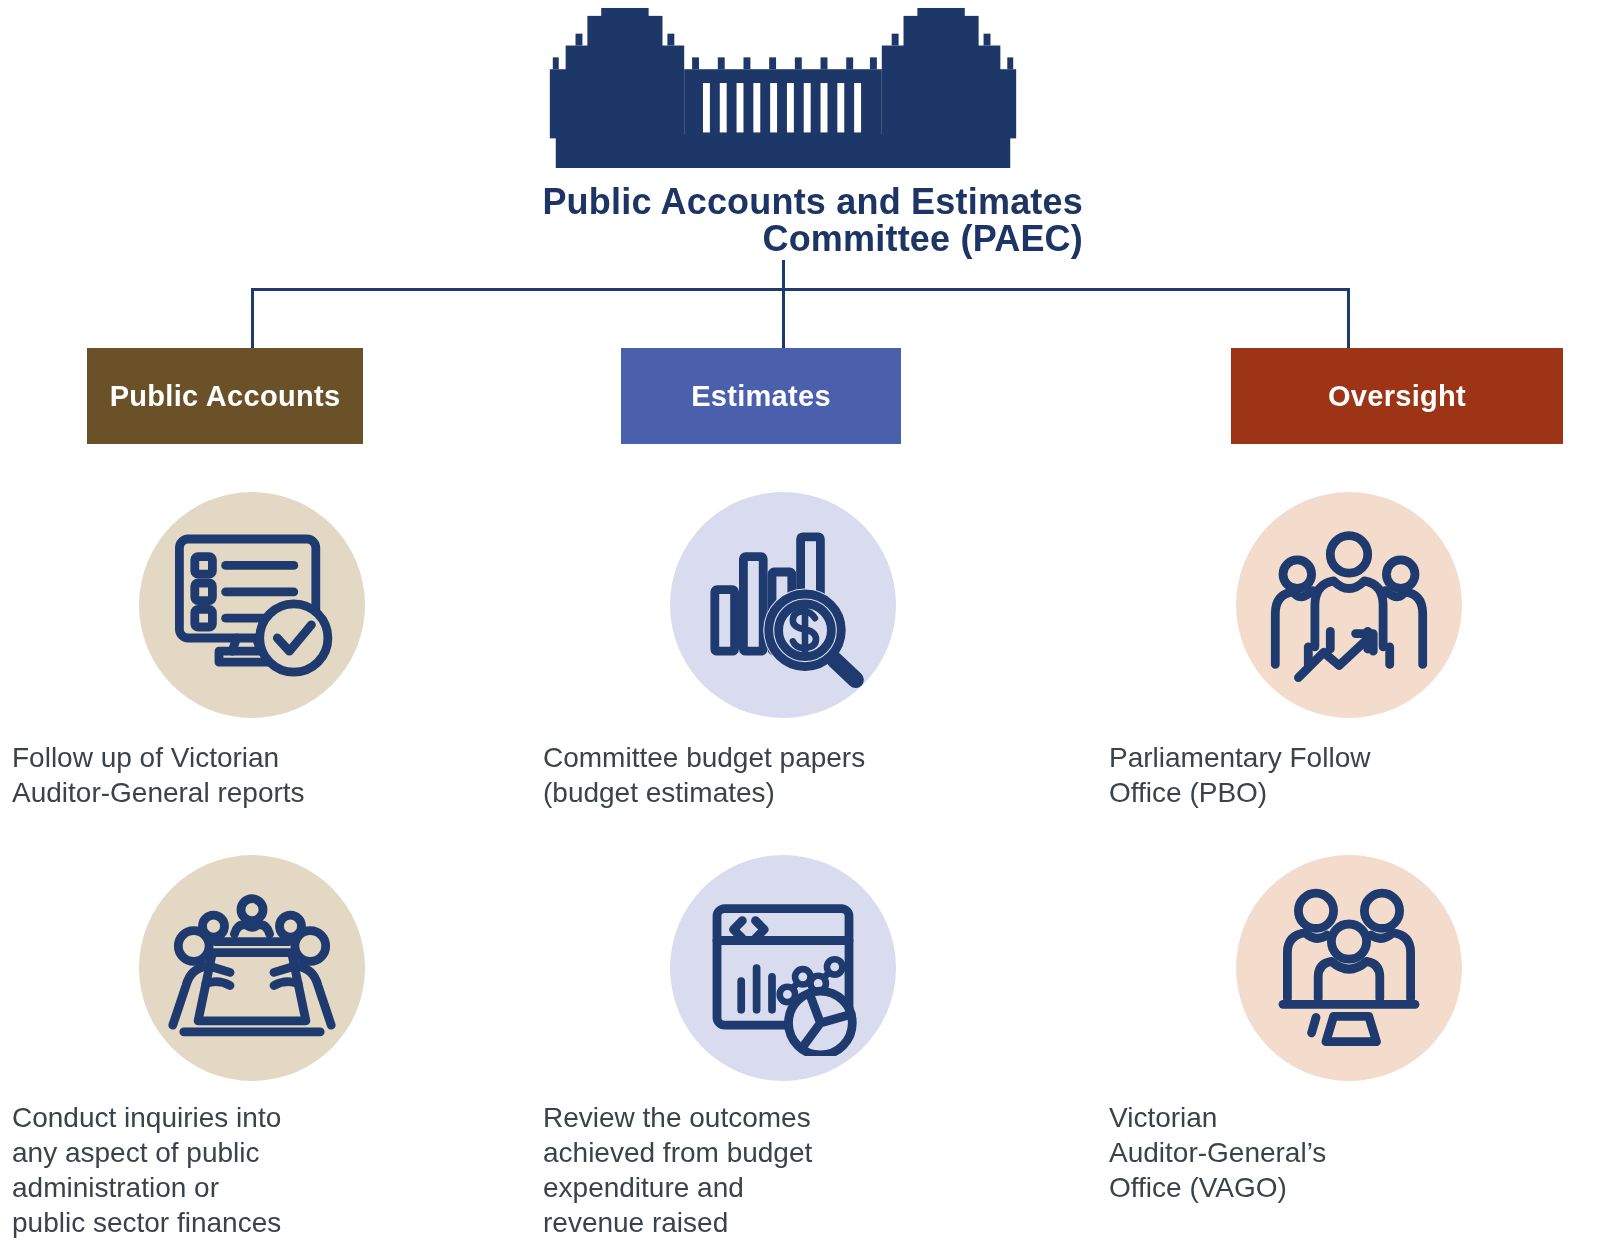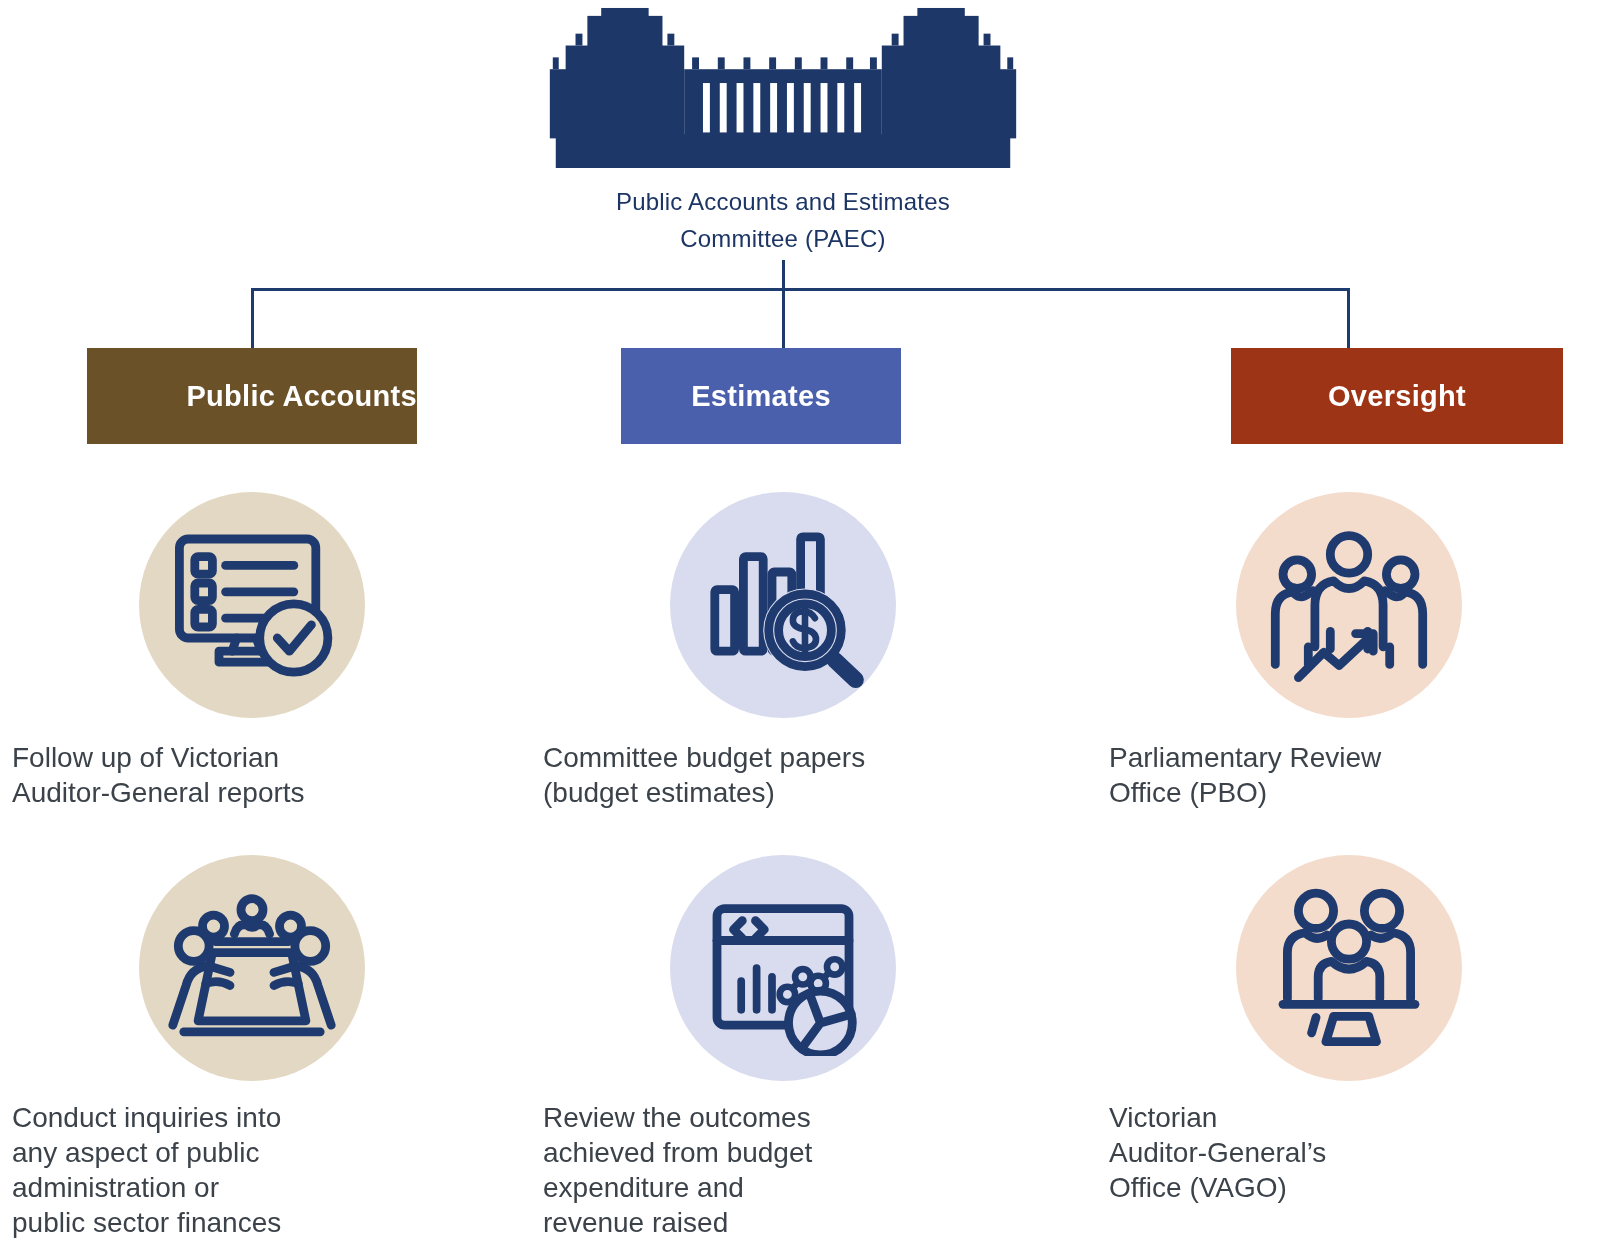--- a/index.html
+++ b/index.html
@@ -2,30 +2,30 @@
 <html><head>
 <meta charset="utf-8">
 <style>
   html,body{margin:0;padding:0;background:#ffffff;}
   .canvas{
     position:relative;width:1600px;height:1260px;background:#ffffff;
     font-family:"Liberation Sans",sans-serif;overflow:hidden;
   }
   .building{position:absolute;left:536px;top:6px;width:494px;height:162px;}
   .title{
-    position:absolute;left:483px;top:183px;width:600px;text-align:center;
-    font-size:24px;font-weight:400;color:#1c3564;line-height:37px;
+    position:absolute;left:483px;top:183px;width:600px;text-align:right;
+    font-size:36px;font-weight:700;color:#1c3564;line-height:37px;
     white-space:pre-line;letter-spacing:.2px;
   }
   .line{position:absolute;background:#1d3b6d;}
   .branch-box{
     position:absolute;top:348px;height:96px;display:flex;align-items:center;justify-content:center;
     color:#ffffff;font-size:29px;font-weight:600;letter-spacing:.3px;
   }
-  #box-pa{left:87px;width:330px;background:#6b5128;justify-content:flex-end;}
+  #box-pa{left:87px;width:276px;background:#6b5128;}
   #box-est{left:621px;width:280px;background:#4a60ac;}
   #box-ovs{left:1183px;width:332px;background:#9e3416;margin-left:48px;}
   .circle{
     position:absolute;width:226px;height:226px;border-radius:50%;
     display:flex;align-items:center;justify-content:center;
   }
   .c-tan{background:#e3d8c3;}
   .c-lav{background:#d9dcee;}
   .c-peach{background:#f4dccd;}
   .row1{top:492px;} .row2{top:855px;}
@@ -156,21 +156,21 @@
         <path d="M34,146 L57,123 L71,135 L101,107"></path>
         <path d="M86,106 L102,106 L102,122"></path>
       </g>
     </svg>
   </div>
 
   <div class="caption cap-row1 cap-col1">Follow up of Victorian
 Auditor-General reports</div>
   <div class="caption cap-row1 cap-col2">Committee budget papers
 (budget estimates)</div>
-  <div class="caption cap-row1 cap-col3">Parliamentary Review
+  <div class="caption cap-row1 cap-col3">Parliamentary Follow
 Office (PBO)</div>
 
   <div class="circle c-tan row2 col1">
     <svg class="icon" viewBox="0 0 160 160" width="176" height="176">
       <g fill="none" stroke="#1e3a6e" stroke-width="8" stroke-linecap="round" stroke-linejoin="round">
         <circle cx="80" cy="27" r="10"></circle>
         <path d="M64,49 Q67,39 75,41 Q80,45 85,41 Q93,39 96,49"></path>
         <line x1="47" y1="56" x2="113" y2="56"></line>
         <path d="M44,66 L116,66 L129,128 L31,128 Z"></path>
         <circle cx="27" cy="60" r="14"></circle>

